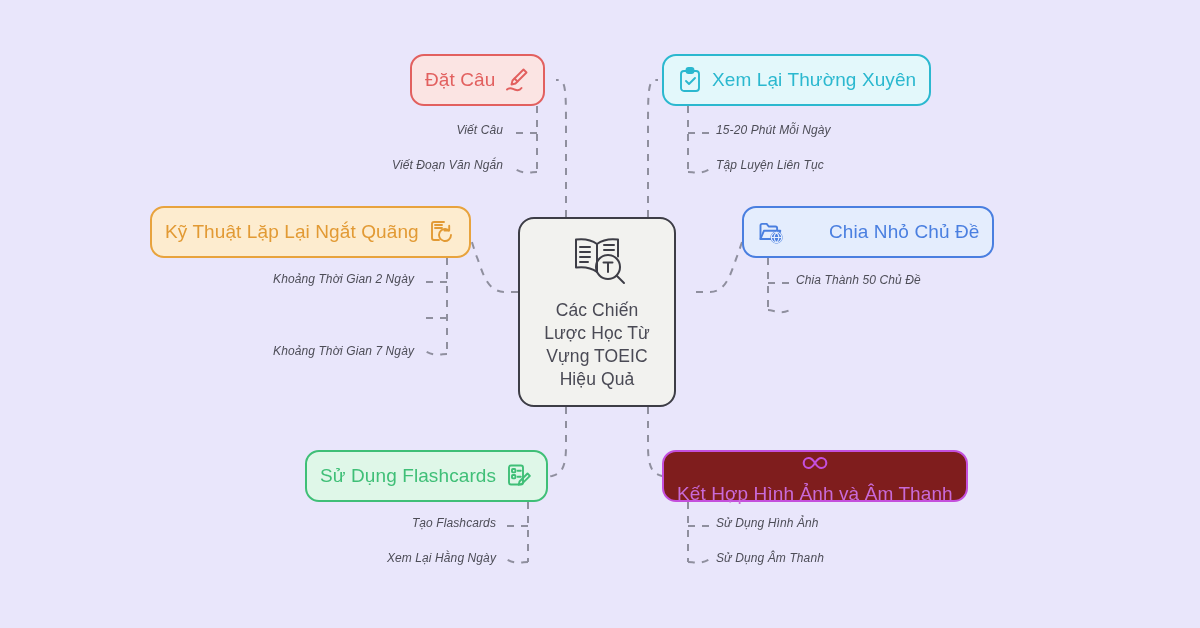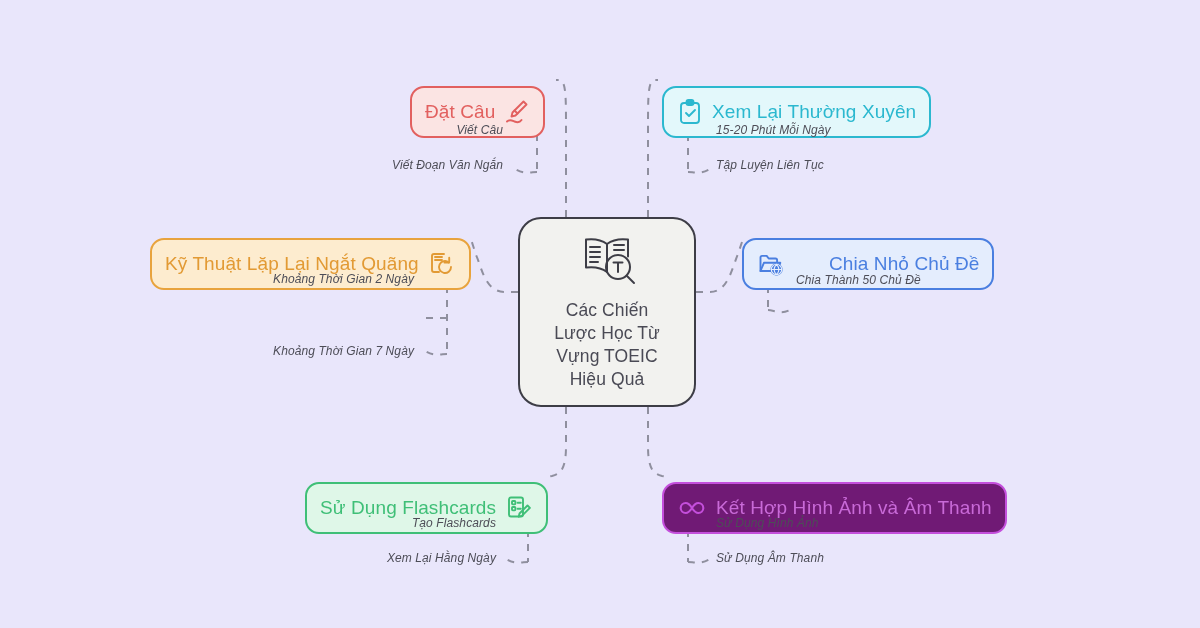--- a/index.html
+++ b/index.html
@@ -21,26 +21,26 @@
     width: 1200px;
     height: 628px;
     pointer-events: none;
   }
 
   
   .center-node {
     position: absolute;
     left: 518px;
     top: 217px;
-    width: 178px;
+    width: 158px;
     height: 190px;
     box-sizing: border-box;
     background: #f2f2ef;
     border: 2.5px solid #3d3d46;
-    border-radius: 23px;
+    border-radius: 16px;
     display: flex;
     flex-direction: column;
     align-items: center;
     justify-content: center;
     gap: 6px;
   }
   .center-icon { display: block; }
   .center-label {
     font-size: 17.5px;
     line-height: 23px;
@@ -56,21 +56,20 @@
     box-sizing: border-box;
     height: 52px;
     border-radius: 14px;
     border-width: 2px;
     border-style: solid;
     display: flex;
     align-items: center;
     padding: 0 13px;
     gap: 9px;
     white-space: nowrap;
-    margin-top: 32px;
   }
   .node .node-label {
     font-size: 19px;
     letter-spacing: 0.1px;
   }
   .node .node-icon {
     display: flex;
     align-items: center;
     justify-content: center;
     flex: 0 0 auto;
@@ -219,21 +218,21 @@
         <rect x="7" y="13" width="3.4" height="3.4" rx="0.8"></rect>
         <path d="M12.6 8.7h3.2M12.6 14.7h3.2"></path>
         <path d="M22.5 11.5l2.4 2.4-8 8-3.2.8.8-3.2z"></path>
       </svg>
     </span>
     <span class="node-label" style="color:#3fbf77;">Sử Dụng Flashcards</span>
   </div>
   <div class="sub right-align" style="left:496px; top:516px;">Tạo Flashcards</div>
   <div class="sub right-align" style="left:496px; top:551px;">Xem Lại Hằng Ngày</div>
 
-  <div class="node" style="left:662px; top:450px; border-color:#c44fdc; background:#701a75;">
+  <div class="node" style="left:662px; top:450px; border-color:#c44fdc; background:#7f1d1d;flex-direction:column;">
     <span class="node-icon">
       <svg width="30" height="22" viewBox="0 0 30 22" fill="none" stroke="#c44fdc" stroke-width="2.1" stroke-linecap="round" stroke-linejoin="round">
         <path d="M15 11c2-3.2 3.5-5 6.3-5a5 5 0 0 1 0 10c-2.8 0-4.3-1.8-6.3-5-2-3.2-3.5-5-6.3-5a5 5 0 0 0 0 10c2.8 0 4.3-1.8 6.3-5z"></path>
       </svg>
     </span>
     <span class="node-label" style="color:#c96ad8;">Kết Hợp Hình Ảnh và Âm Thanh</span>
   </div>
   <div class="sub" style="left:716px; top:516px;">Sử Dụng Hình Ảnh</div>
   <div class="sub" style="left:716px; top:551px;">Sử Dụng Âm Thanh</div>
 

